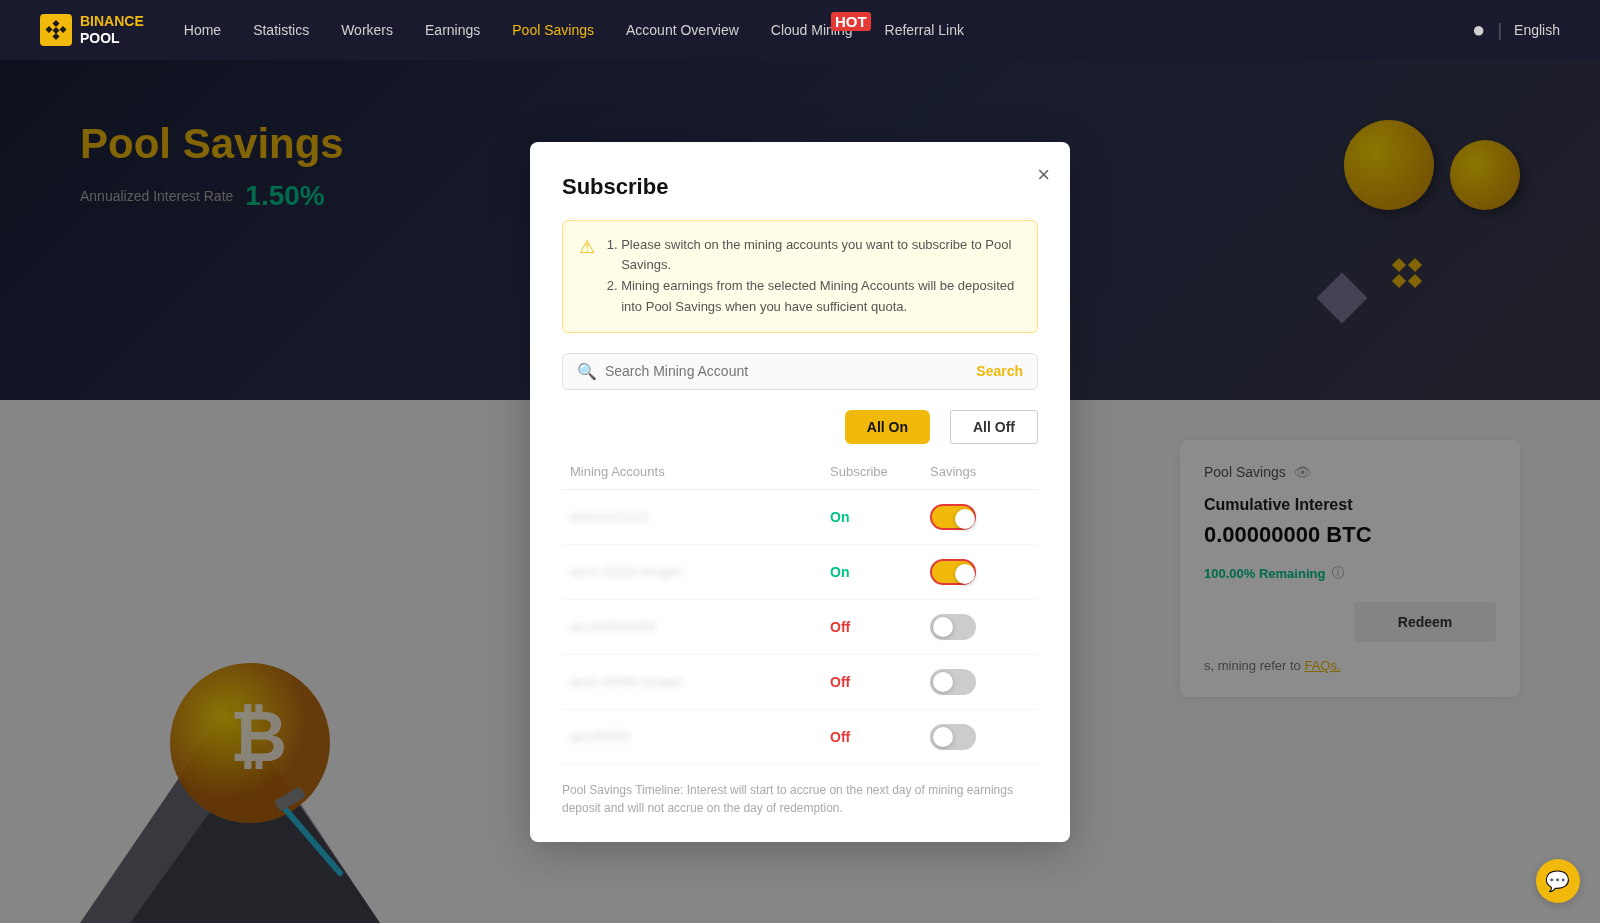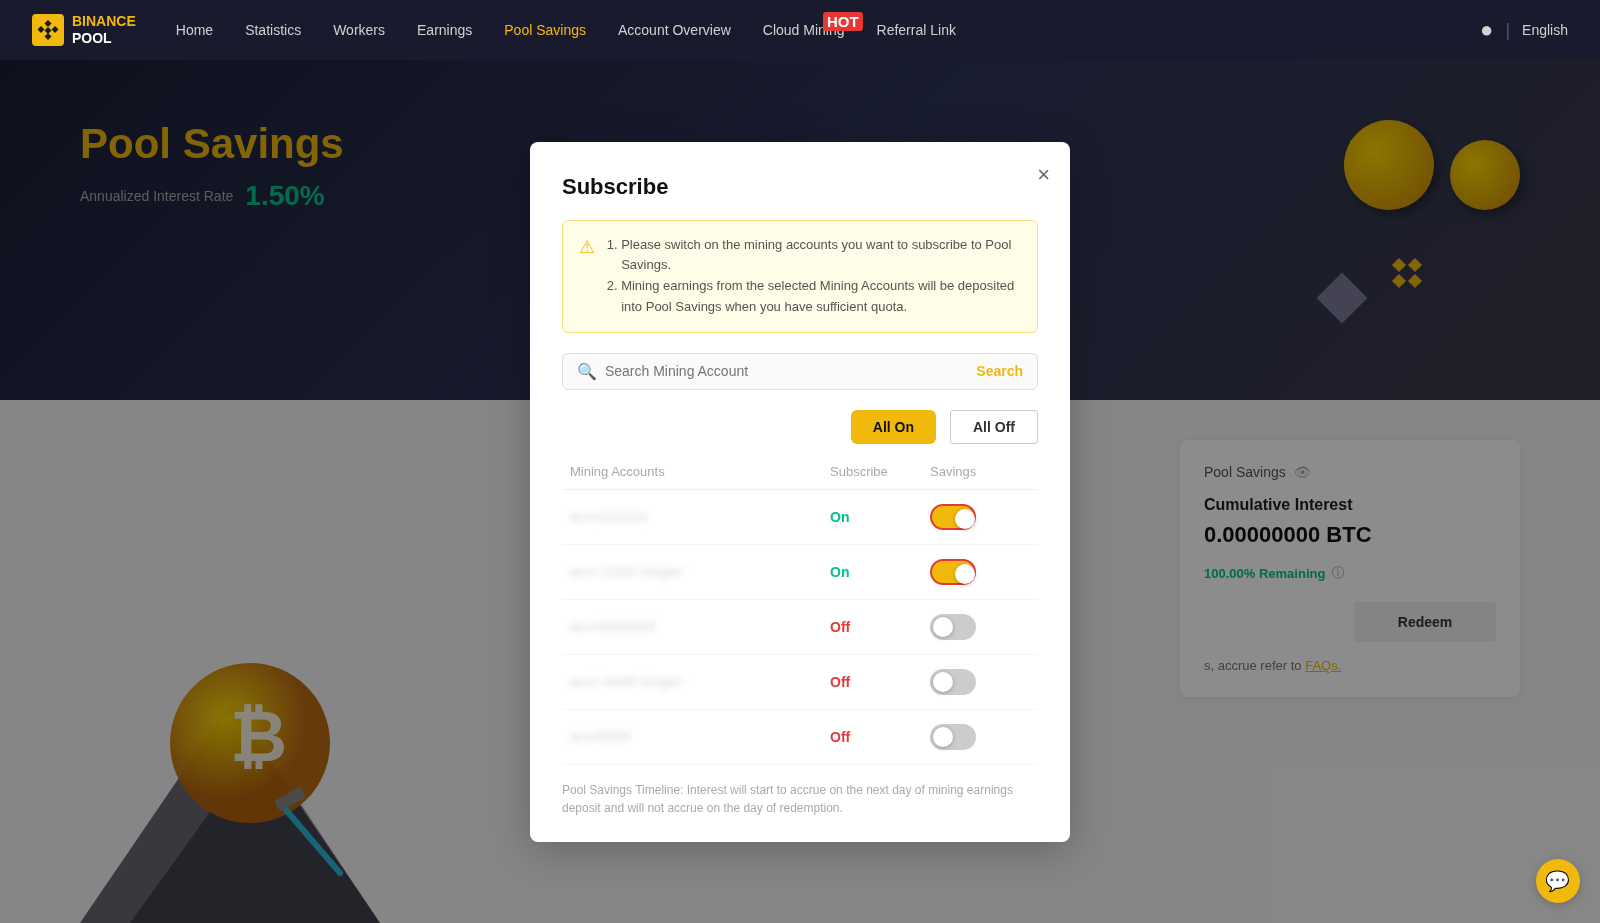--- a/index.html
+++ b/index.html
@@ -3,21 +3,21 @@
   <meta charset="utf-8">
   <style>
     * { margin: 0; padding: 0; box-sizing: border-box; }
     body { font-family: 'Segoe UI', Arial, sans-serif; background: #f0f0f0; overflow: hidden; }
 
     
     .navbar {
       display: flex;
       align-items: center;
       background: #1a1a2e;
-      padding: 0 32px;
+      padding: 0 40px;
       height: 60px;
       position: relative;
       z-index: 100;
     }
     .logo {
       display: flex;
       align-items: center;
       gap: 8px;
       margin-right: 40px;
     }
@@ -312,21 +312,21 @@
       color: #F0B90B;
       font-size: 14px;
       font-weight: 600;
       background: none;
       border: none;
       cursor: pointer;
     }
     .toggle-row {
       display: flex;
       justify-content: flex-end;
-      gap: 14px;
+      gap: 20px;
       margin-bottom: 20px;
     }
     .btn-all-on {
       background: #F0B90B;
       color: #111;
       border: none;
       border-radius: 6px;
       padding: 8px 22px;
       font-size: 14px;
       font-weight: 600;
@@ -523,21 +523,21 @@
       <div class="cumulative-value">0.00000000 BTC</div>
       <div class="remaining-row">
         <span class="remaining-pct">100.00% Remaining</span>
         <span style="color:#aaa;">ⓘ</span>
       </div>
       <div class="redeem-row">
         <button class="redeem-btn redeem-btn-yellow" style="visibility:hidden;">Subscribe</button>
         <button class="redeem-btn redeem-btn-gray">Redeem</button>
       </div>
       <p class="faqs-text">
-        <span>s, accrue refer to </span><a class="faqs-link">FAQs.</a>
+        <span>s, mining refer to </span><a class="faqs-link">FAQs.</a>
       </p>
     </div>
   </div>
 
   <div class="modal-overlay">
     <div class="modal">
       <h2 class="modal-title">Subscribe</h2>
       <button class="modal-close">×</button>
 
       <div class="info-box">

